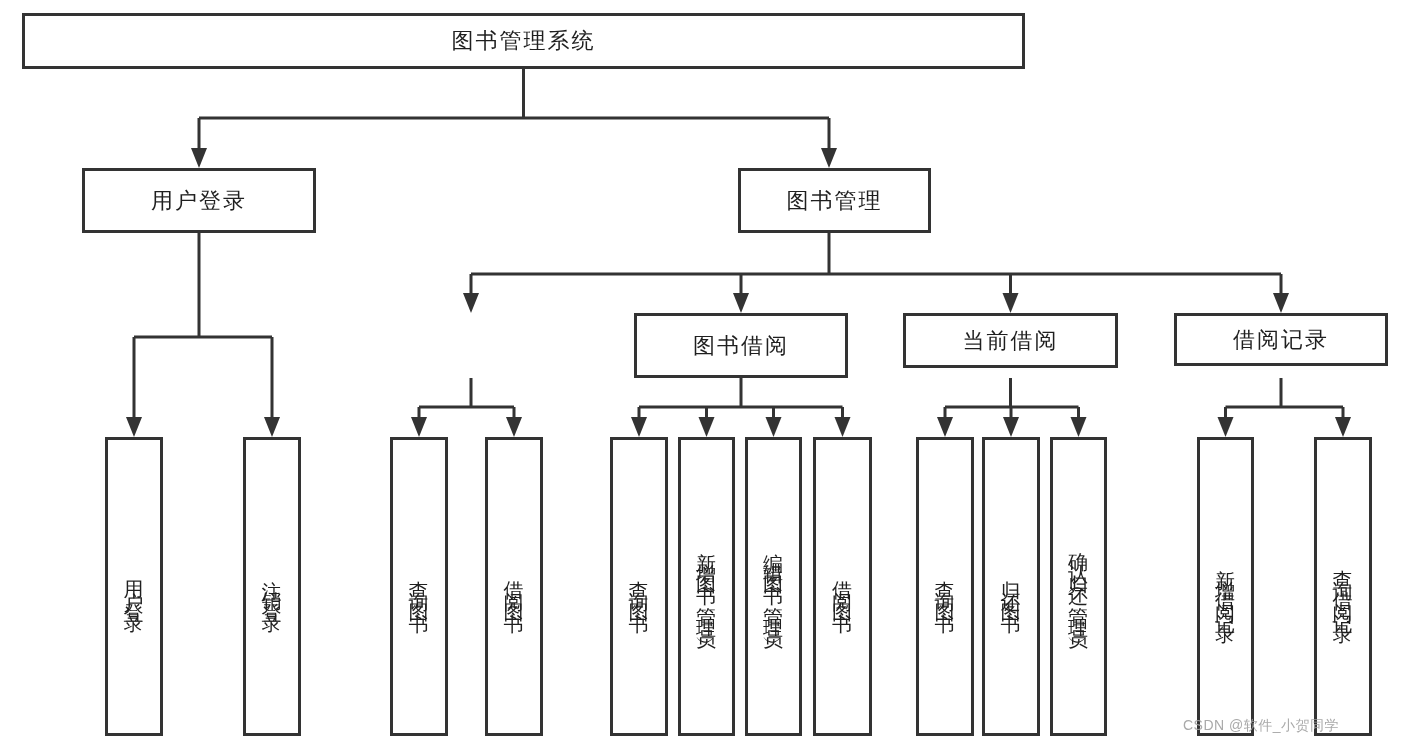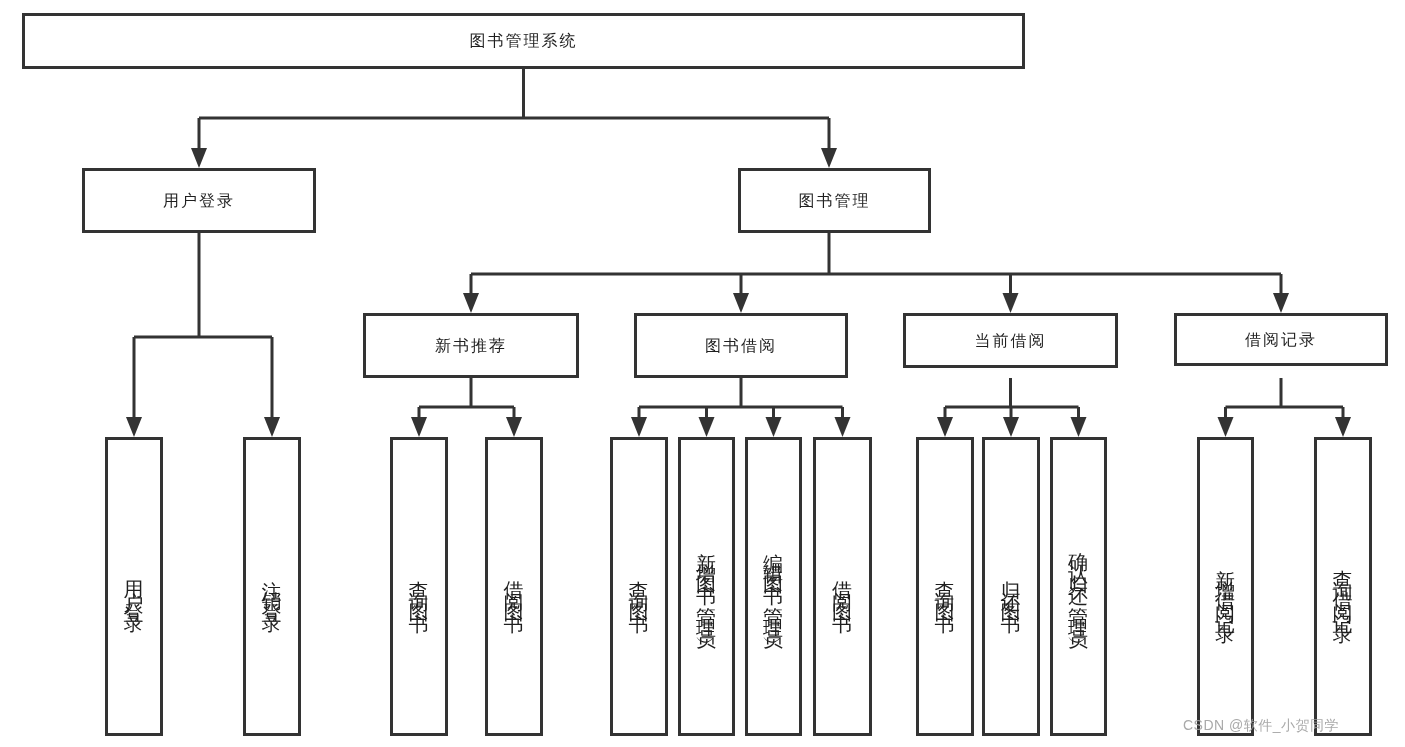--- a/index.html
+++ b/index.html
@@ -19,21 +19,21 @@
   svg.connectors path{stroke:var(--color-line);stroke-width:3;fill:none;}
   svg.connectors polygon{fill:var(--color-line);stroke:none;}
   .box{
     position:absolute;z-index:2;box-sizing:border-box;
     background:var(--color-background);
     border:3px solid var(--color-line);
     display:flex;align-items:center;justify-content:center;
     color:var(--color-text);
   }
   .node-h span{
-    font-size:16px;letter-spacing:2px;line-height:1;white-space:nowrap;
+    font-size:22px;letter-spacing:2px;line-height:1;white-space:nowrap;
   }
   .node-v span{
     writing-mode:vertical-rl;text-orientation:mixed;
     font-size:20px;line-height:1;letter-spacing:11px;
     display:block;max-height:292px;
   }
   .watermark{
     position:absolute;left:1183px;top:717px;z-index:5;
     font-size:14px;letter-spacing:0.5px;white-space:nowrap;
     color:var(--color-watermark);opacity:0.92;
@@ -91,23 +91,20 @@
     <span>图书管理系统</span>
   </div>
 
   <div class="box node-h" style="left:82px;top:168px;width:234px;height:65px">
     <span>用户登录</span>
   </div>
   <div class="box node-h" style="left:738px;top:168px;width:193px;height:65px">
     <span>图书管理</span>
   </div>
 
-  <div class="box node-h" style="left:363px;top:313px;width:216px;height:65px">
-    <span>新书推荐</span>
-  </div>
   <div class="box node-h" style="left:634px;top:313px;width:214px;height:65px">
     <span>图书借阅</span>
   </div>
   <div class="box node-h" style="left:903px;top:313px;width:215px;height:55px">
     <span>当前借阅</span>
   </div>
   <div class="box node-h" style="left:1174px;top:313px;width:214px;height:53px">
     <span>借阅记录</span>
   </div>
 

